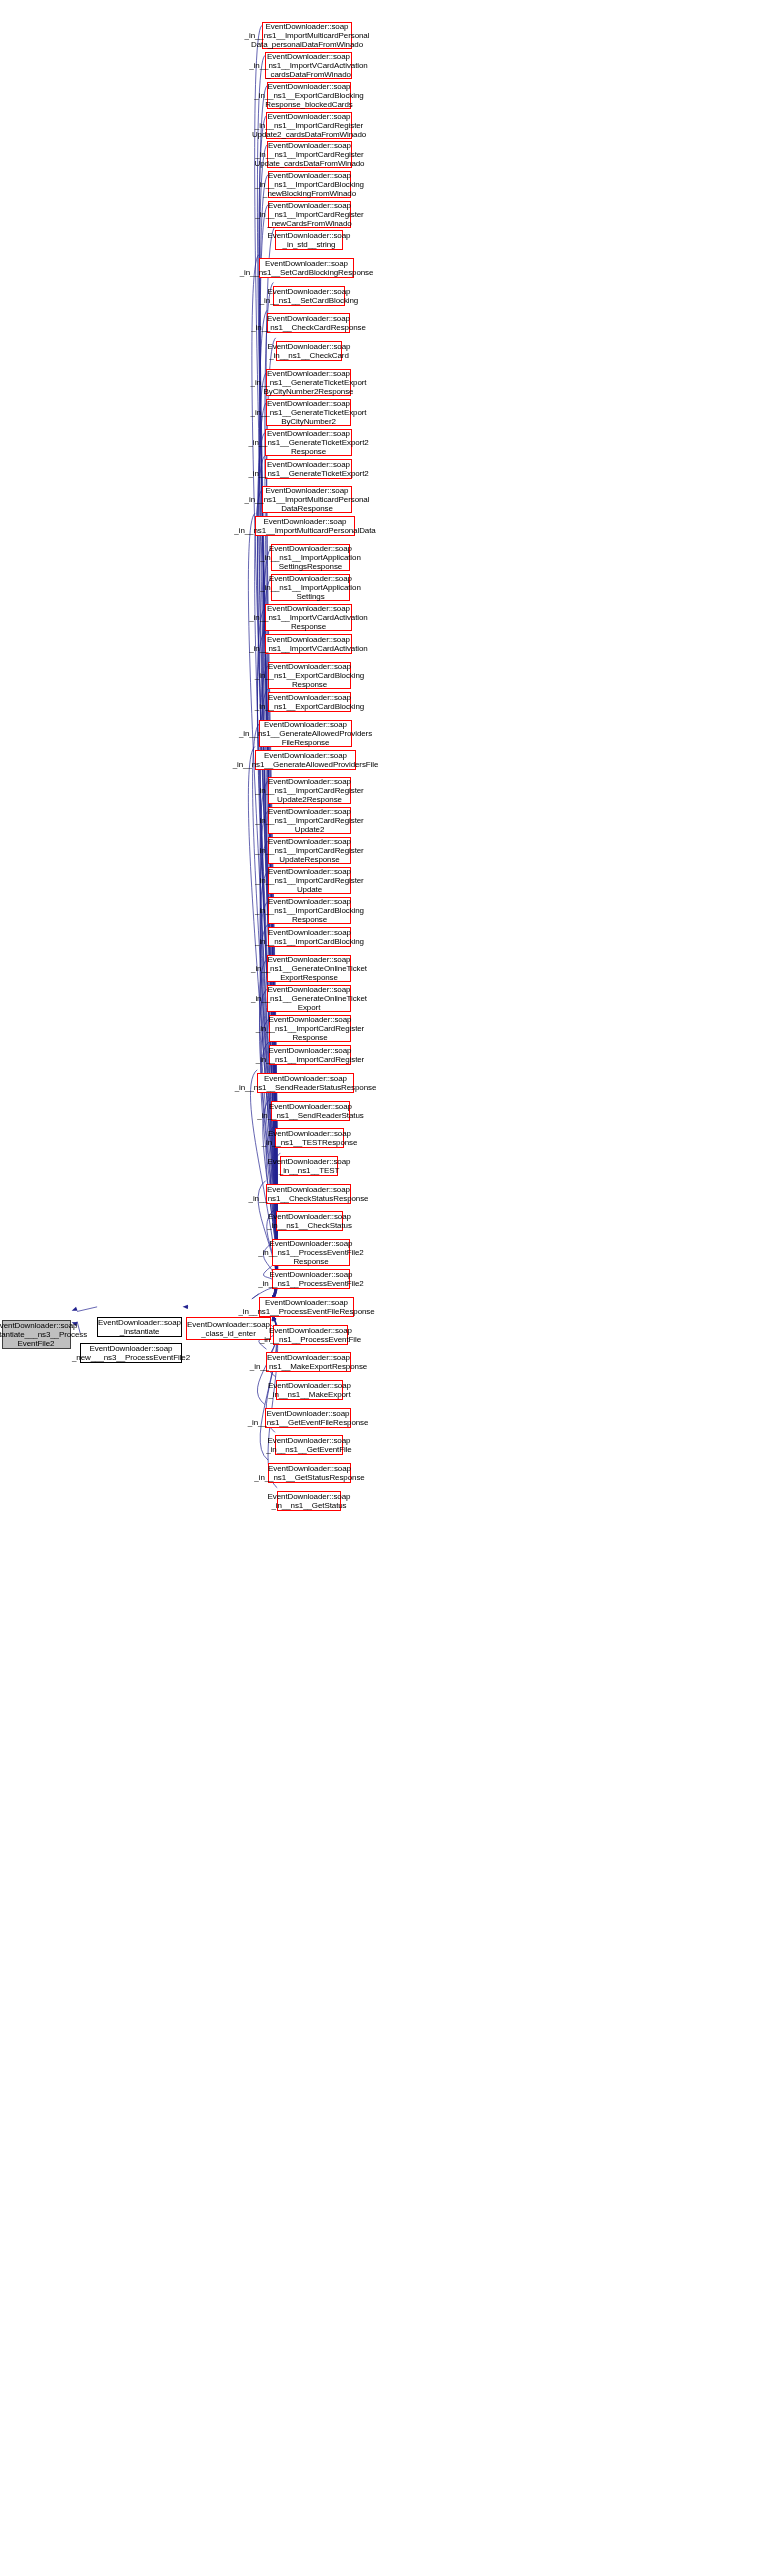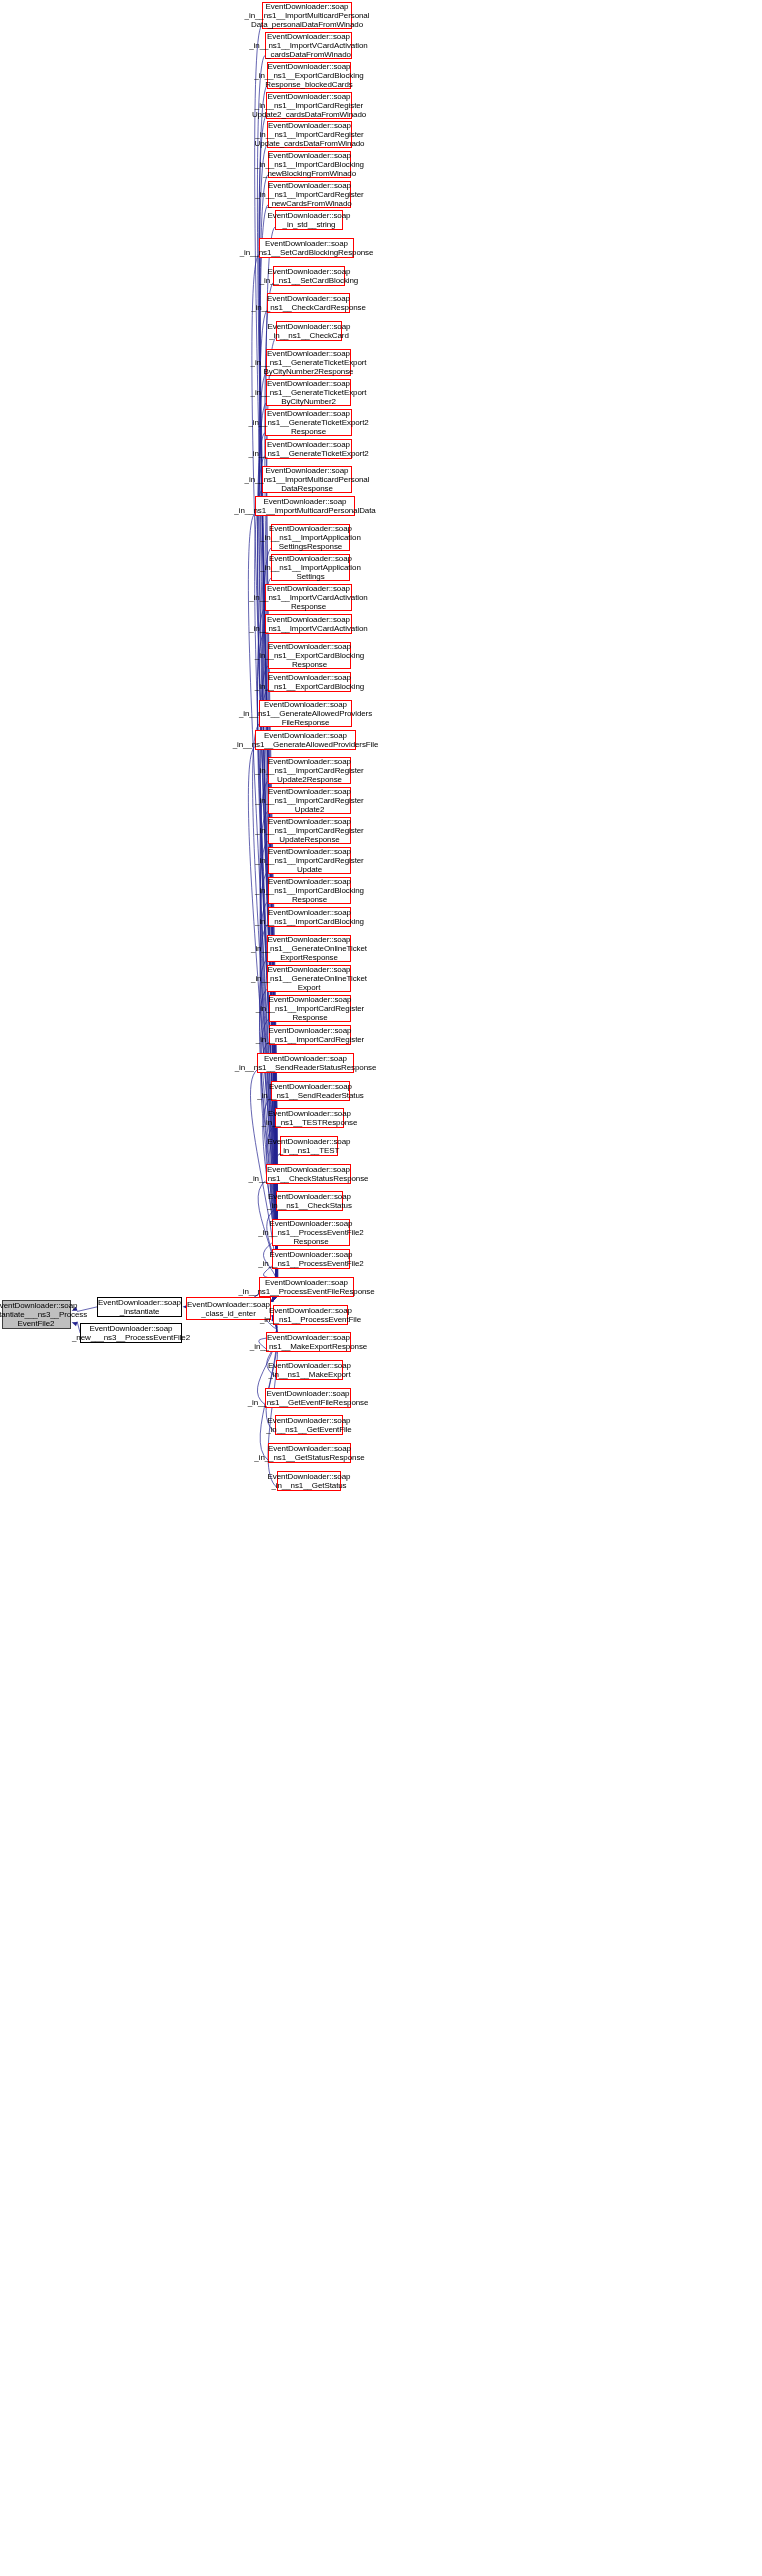--- a/index.html
+++ b/index.html
@@ -28,20 +28,21 @@
     justify-content: center;
     text-align: center;
     background: #ffffff;
     font-size: 8px;
     line-height: 9px;
     color: #000000;
     letter-spacing: -0.1px;
     white-space: pre-line;
     padding: 0.8px 2.3px;
     z-index: 5;
+    margin-top: 20px;
   }
   .node.red {
     border: 0.8px solid #ff0000;
   }
   .node.black {
     border: 0.8px solid #000000;
   }
   .node.current {
     border: 0.8px solid #404040;
     background: #bfbfbf;

